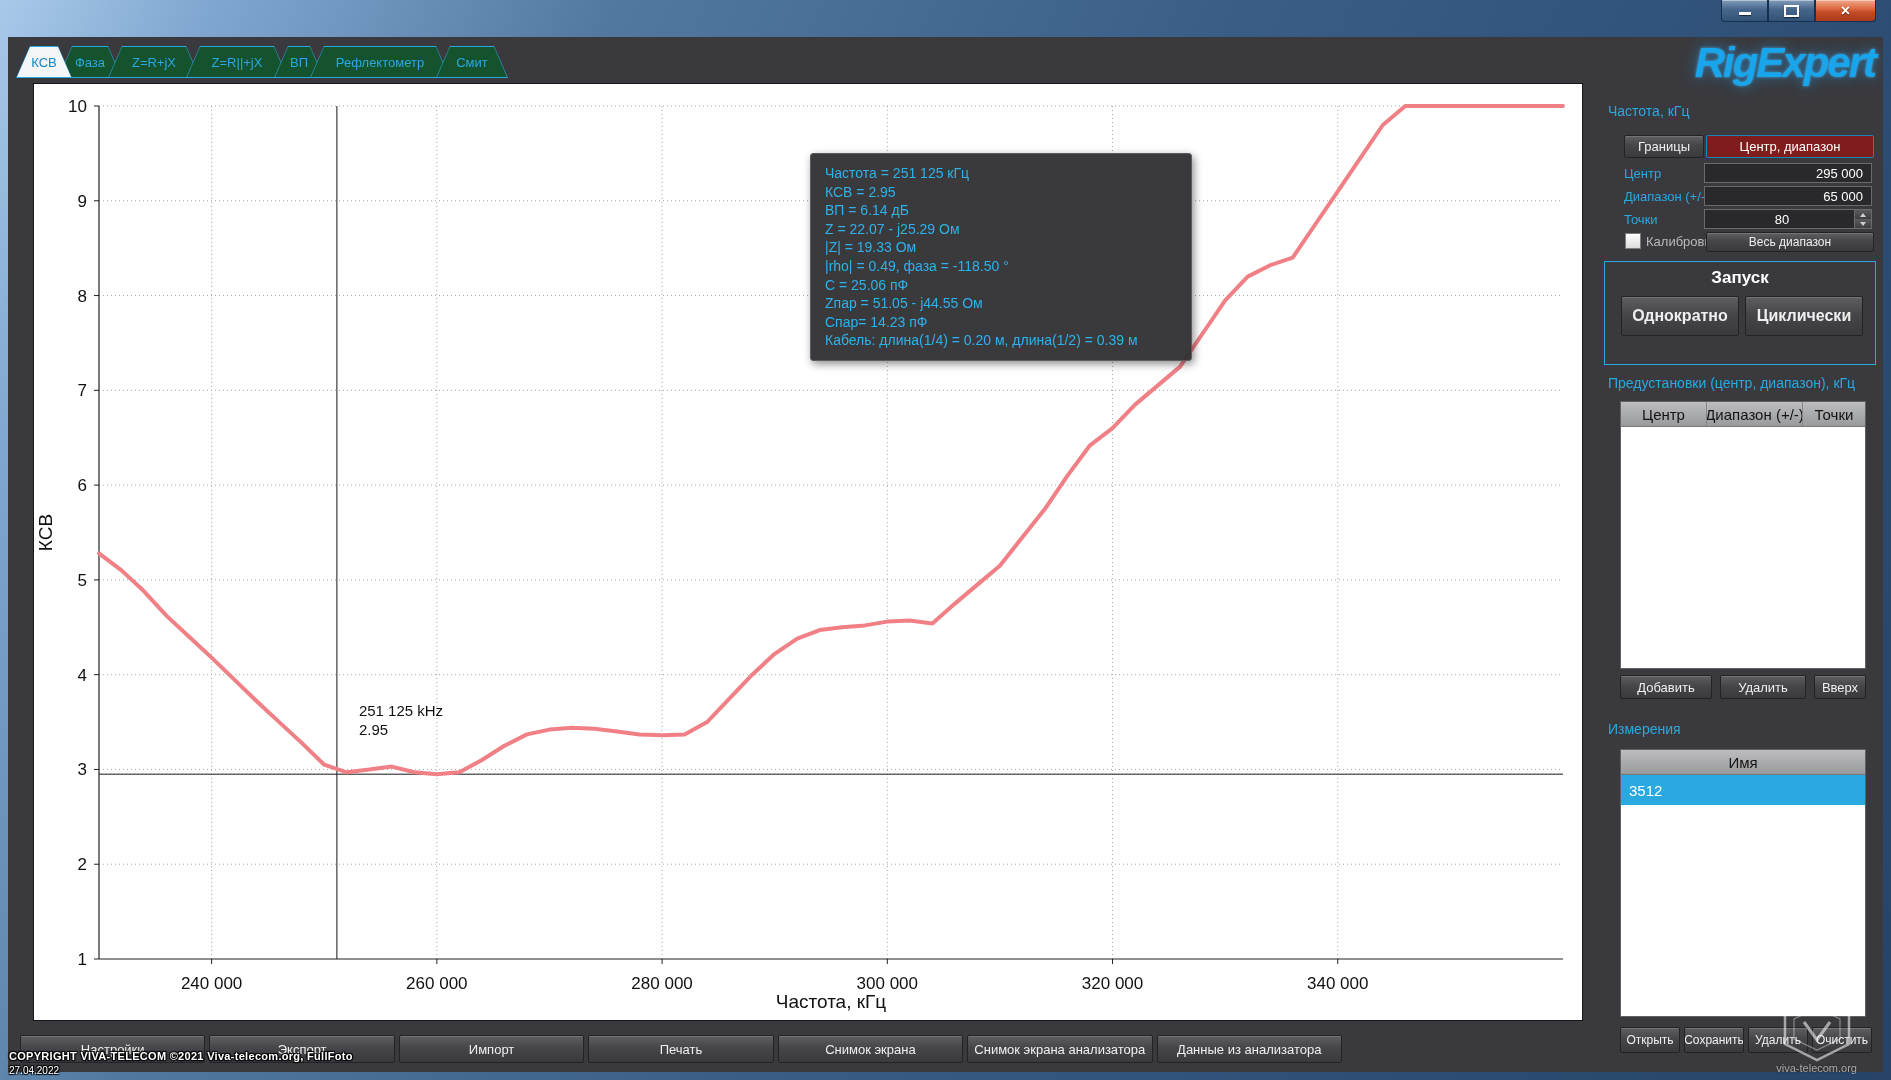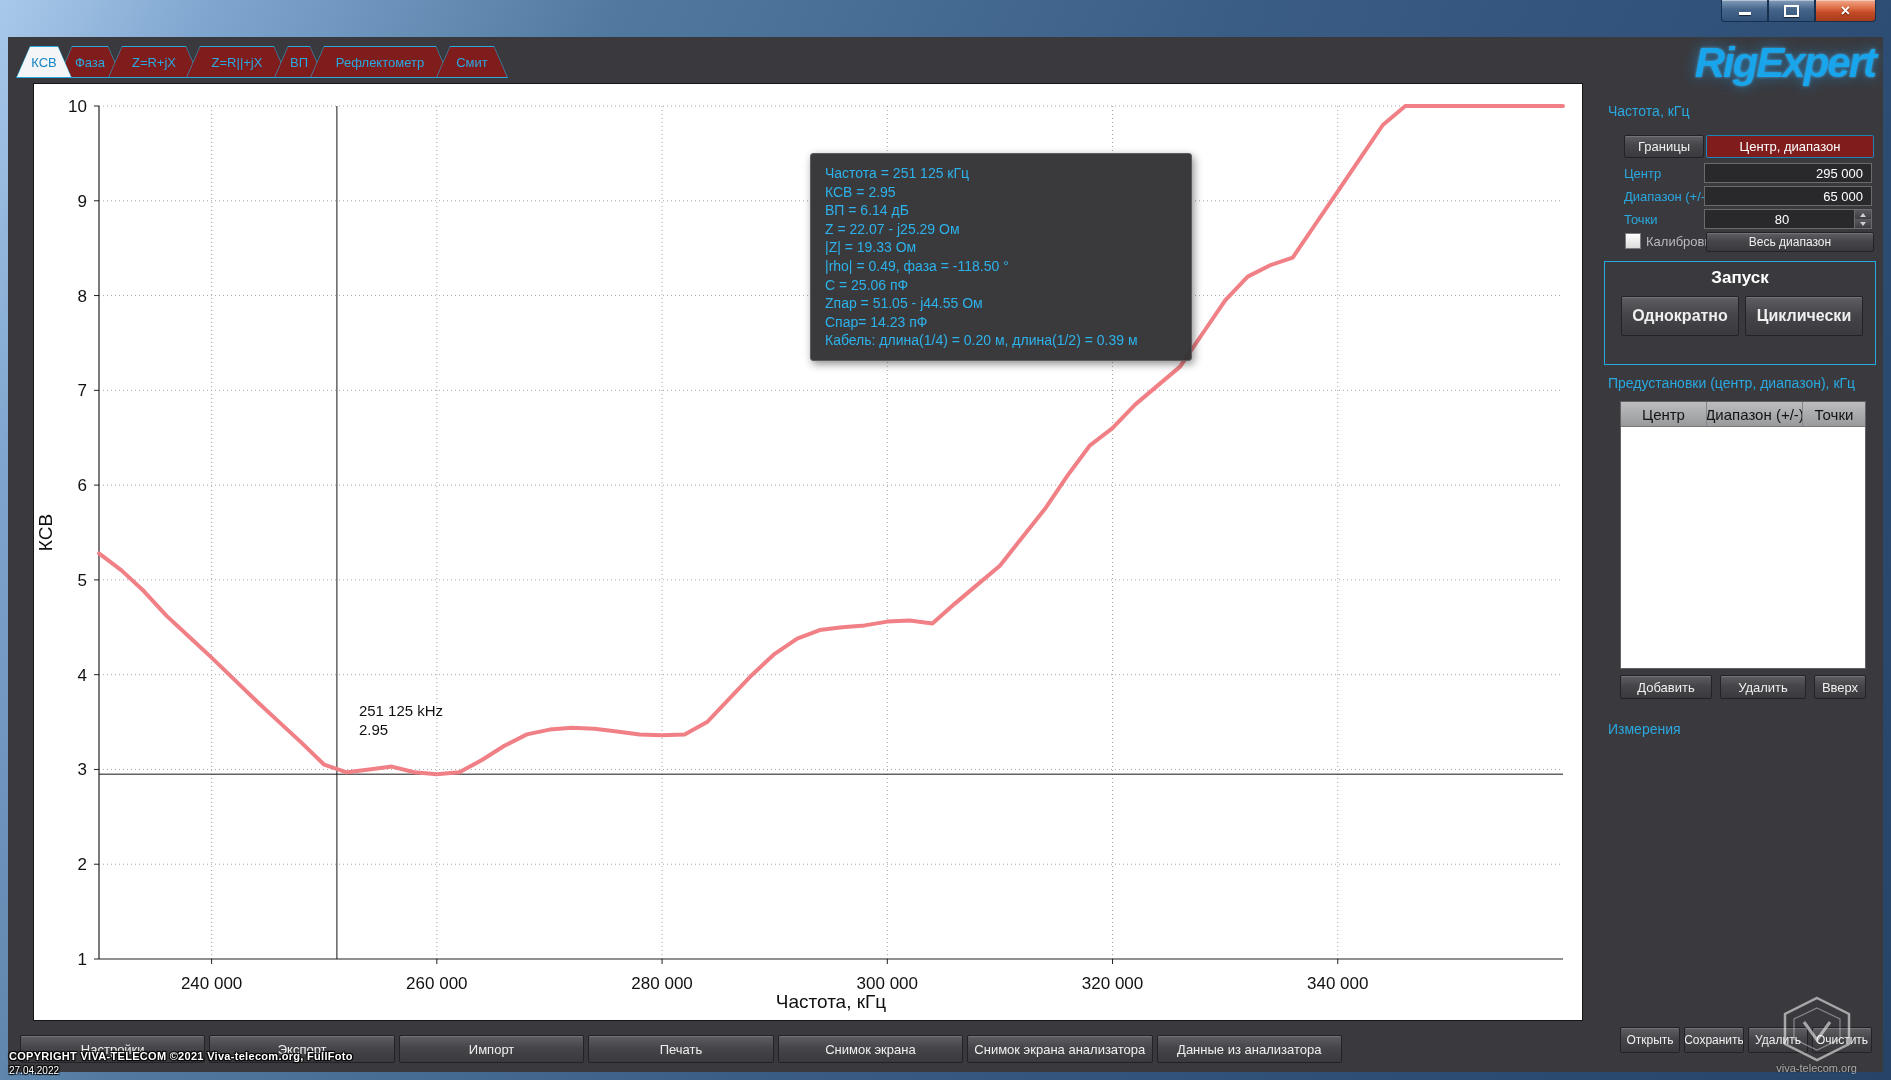--- a/index.html
+++ b/index.html
@@ -28,21 +28,21 @@
   .glyph-close{color:#fff;font-size:16px;font-weight:bold;line-height:1;text-shadow:0 1px 1px rgba(0,0,0,.6);}
 
   
   .app{position:absolute;left:8px;top:37px;right:8px;bottom:8px;background:#3a3a3e;overflow:hidden;}
 
   
   .tabbar{position:absolute;left:8px;top:9px;height:32px;display:flex;}
   .tab{position:relative;height:32px;margin-right:-14px;cursor:pointer;
      clip-path:polygon(14px 0,calc(100% - 14px) 0,100% 100%,0 100%);background:#2aa8e0;}
   .tab-inner{position:absolute;inset:1px;clip-path:polygon(13px 0,calc(100% - 13px) 0,100% 100%,0 100%);
-     background:#7f1d1d;display:flex;align-items:center;justify-content:center;
+     background:#14532d;display:flex;align-items:center;justify-content:center;
      color:#2aa8e0;font-size:13px;white-space:nowrap;}
   .tab.sel{z-index:6;}
   .tab.sel .tab-inner{background:#f3f5f6;color:#1886c6;}
 
   
   .chart-panel{position:absolute;left:26px;top:47px;width:1548px;height:936px;background:#fff;
      box-shadow:0 0 0 1px #161618;}
   #swr-chart{width:100%;height:100%;display:block;}
   #swr-chart text{font-family:"Liberation Sans",sans-serif;}
   .tooltip{position:absolute;left:776px;top:69px;width:352px;background:rgba(47,47,49,.95);
@@ -265,20 +265,26 @@
             <div class="th" style="flex:1">Точки</div>
           </div>
         </div>
         <div class="preset-btns">
           <div class="dark-btn" style="width:90px">Добавить</div>
           <div class="dark-btn" style="width:84px">Удалить</div>
           <div class="dark-btn" style="flex:1">Вверх</div>
         </div>
 
         <div class="sec-label" style="top:684px">Измерения</div>
+        <div class="table" style="top:712px;height:268px">
+          <div class="thead">
+            <div class="th" style="flex:1">Имя</div>
+          </div>
+          <div class="row-sel">3512</div>
+        </div>
         <div class="side-bottom">
           <div class="dark-btn">Открыть</div>
           <div class="dark-btn">Сохранить</div>
           <div class="dark-btn">Удалить</div>
           <div class="dark-btn">Очистить</div>
         </div>
       </div>
 
       <div class="toolbar">
         <div class="dark-btn">Настройки</div>

